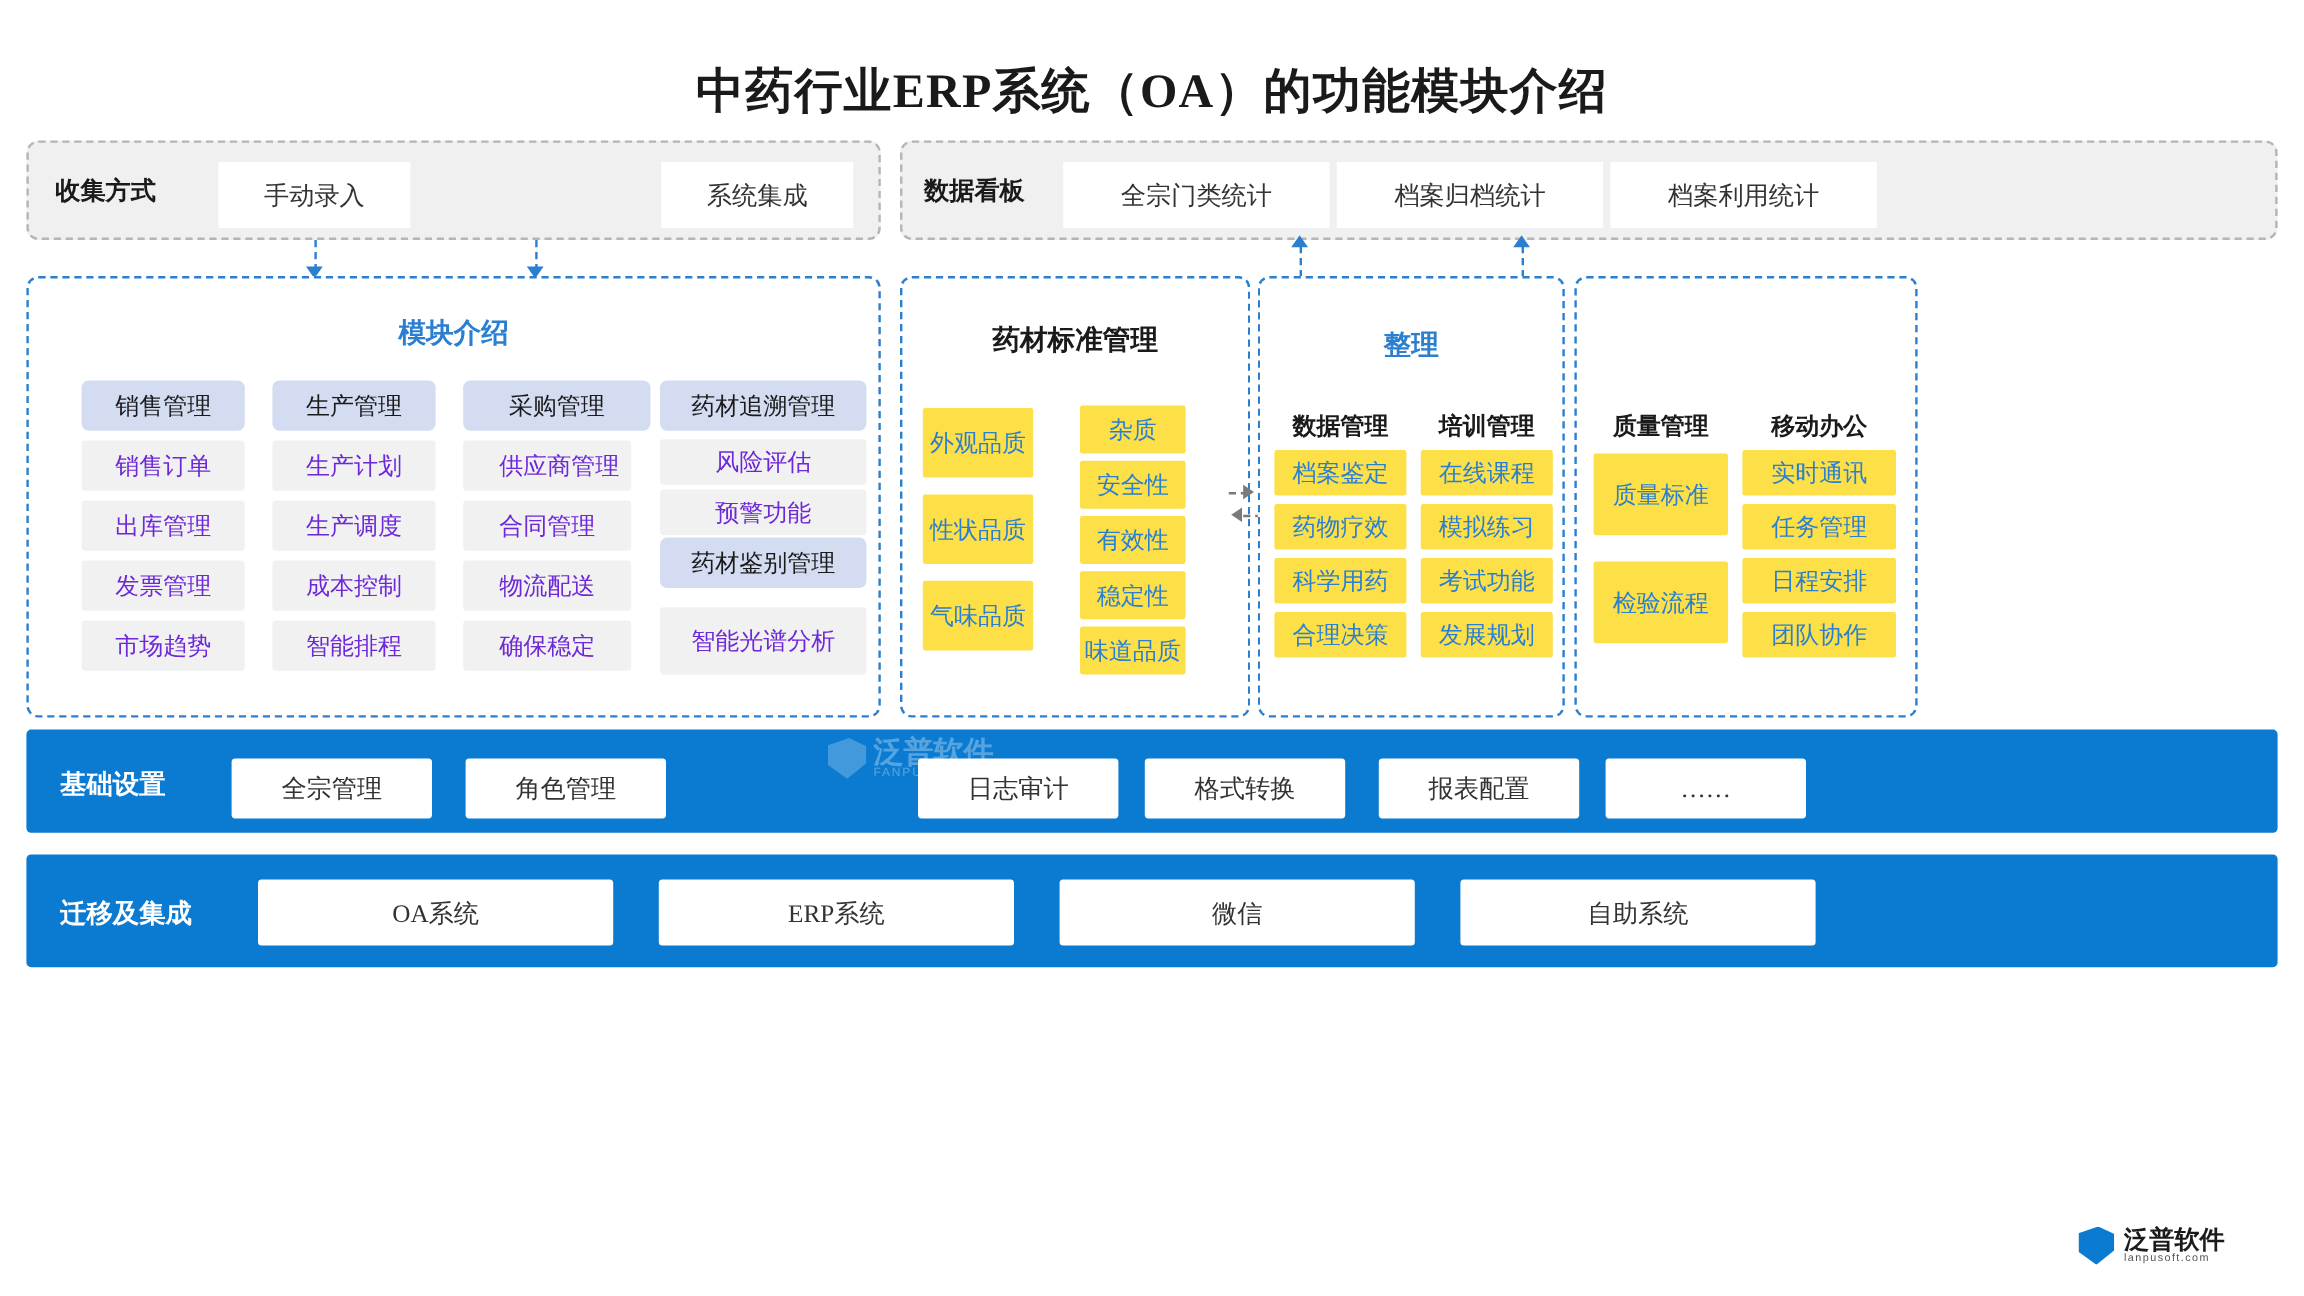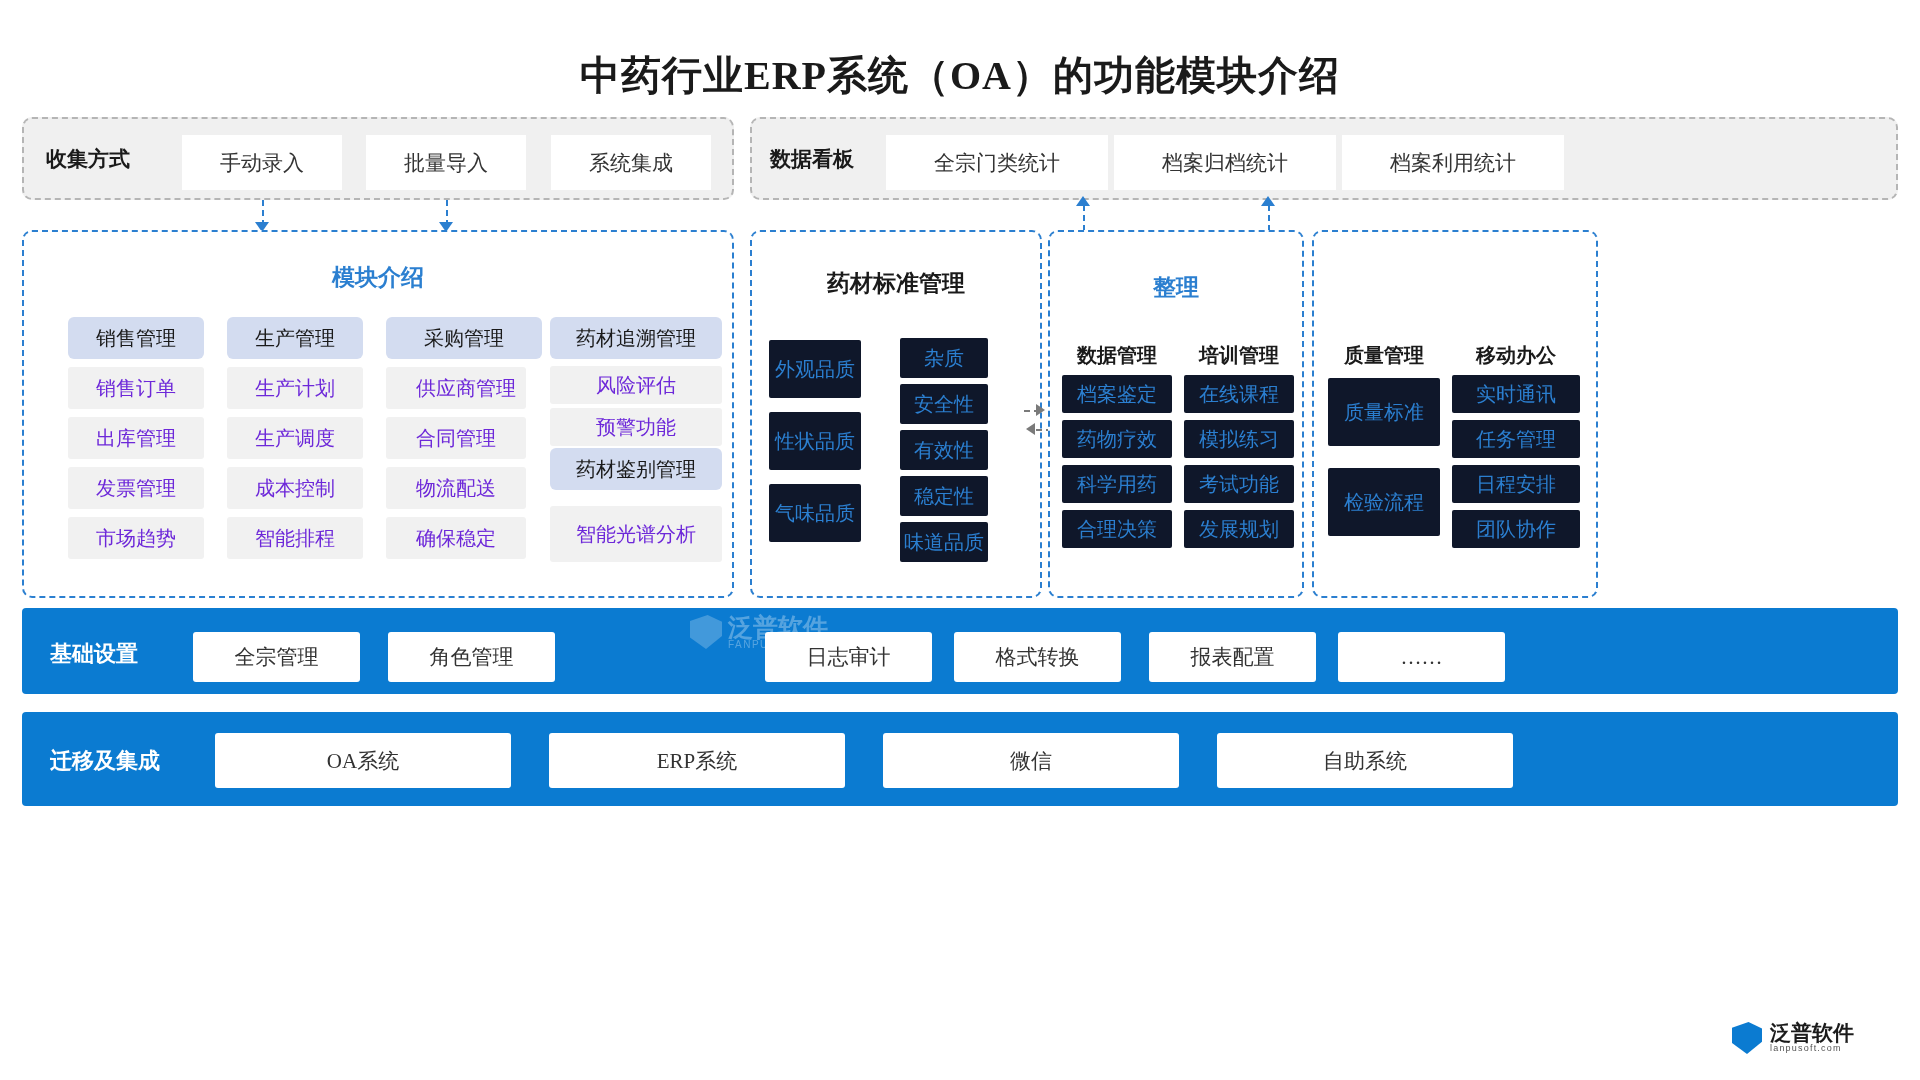--- a/index.html
+++ b/index.html
@@ -49,21 +49,21 @@
 
   
   .card {
     position: absolute;
     display: flex; align-items: center; justify-content: center;
     font-size: 20px; white-space: nowrap;
     border-radius: 6px;
   }
   .card.head  { background: #d3dcf0; color: #1a1a1a; }
   .card.sub   { background: #f1f1f1; color: #6d28d9; border-radius: 3px; }
-  .card.bluefill { background: #0f172a; color: #2b7fd0; border-radius: 2px; }
+  .card.bluefill { background: #fde047; color: #2b7fd0; border-radius: 2px; }
   .card.plain { background: transparent; color: #1a1a1a; font-weight: bold; }
 
   
   .vline { position: absolute; width: 0; border-left: 2px dashed #2b7fd0; }
   .arrow-down, .arrow-up {
     position: absolute; width: 0; height: 0;
     border-left: 7px solid transparent; border-right: 7px solid transparent;
   }
   .arrow-down { border-top: 10px solid #2b7fd0; }
   .arrow-up   { border-bottom: 10px solid #2b7fd0; }
@@ -123,21 +123,20 @@
 <body>
 
 <div class="page">
 
   <div class="page-title">中药行业ERP系统（OA）的功能模块介绍</div>
 
   <div class="dash-panel gray" style="left:22px; top:117px; width:712px; height:83px;"></div>
   <div class="panel-side-label" style="left:46px; top:145px;">收集方式</div>
 
   <div class="chip-white" style="left:182px; top:135px; width:160px; height:55px;">手动录入</div>
-  <div class="chip-white" style="left:366px; top:135px; width:160px; height:55px;">批量导入</div>
   <div class="chip-white" style="left:551px; top:135px; width:160px; height:55px;">系统集成</div>
 
   <div class="dash-panel gray" style="left:750px; top:117px; width:1148px; height:83px;"></div>
   <div class="panel-side-label" style="left:770px; top:145px;">数据看板</div>
 
   <div class="chip-white" style="left:886px; top:135px; width:222px; height:55px;">全宗门类统计</div>
   <div class="chip-white" style="left:1114px; top:135px; width:222px; height:55px;">档案归档统计</div>
   <div class="chip-white" style="left:1342px; top:135px; width:222px; height:55px;">档案利用统计</div>
 
   <div class="vline" style="left:262px; top:200px; height:26px;"></div>

